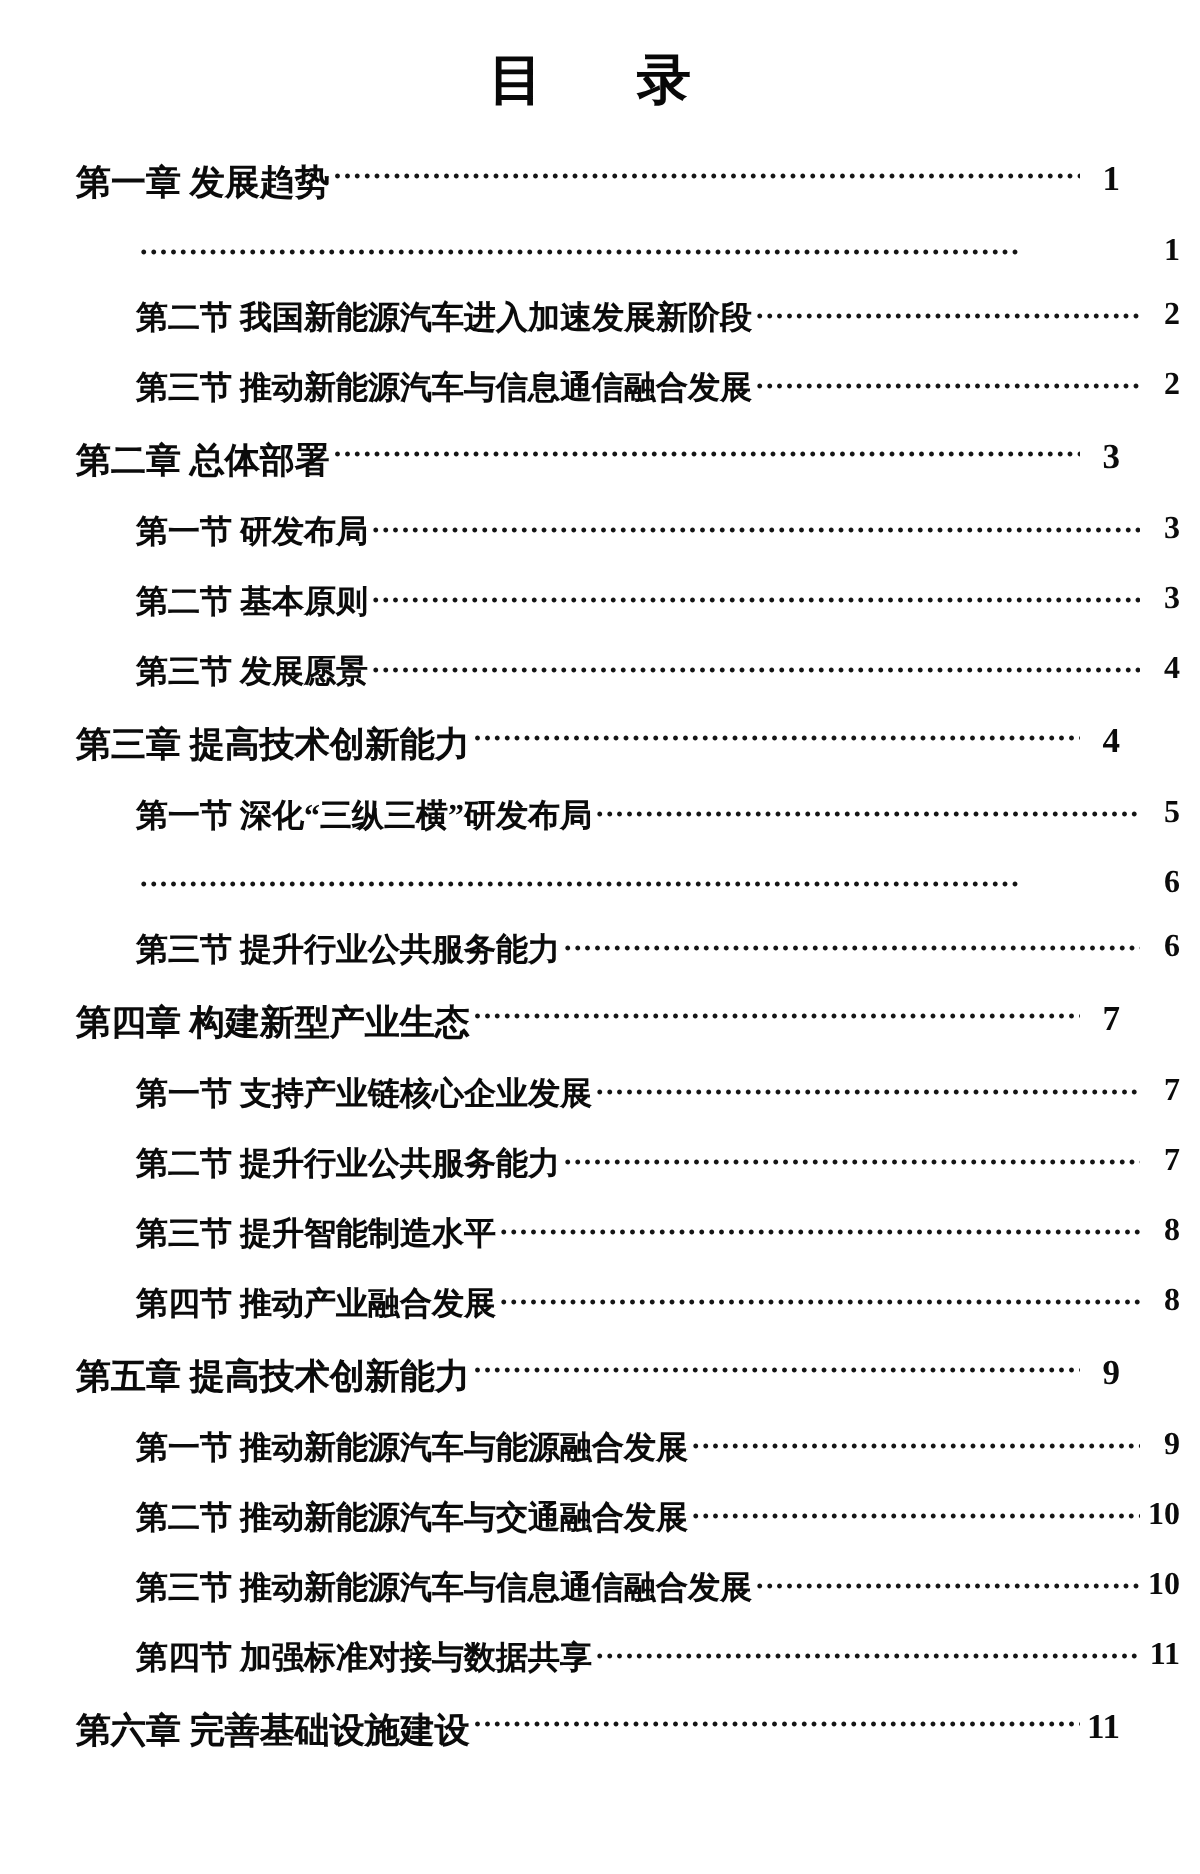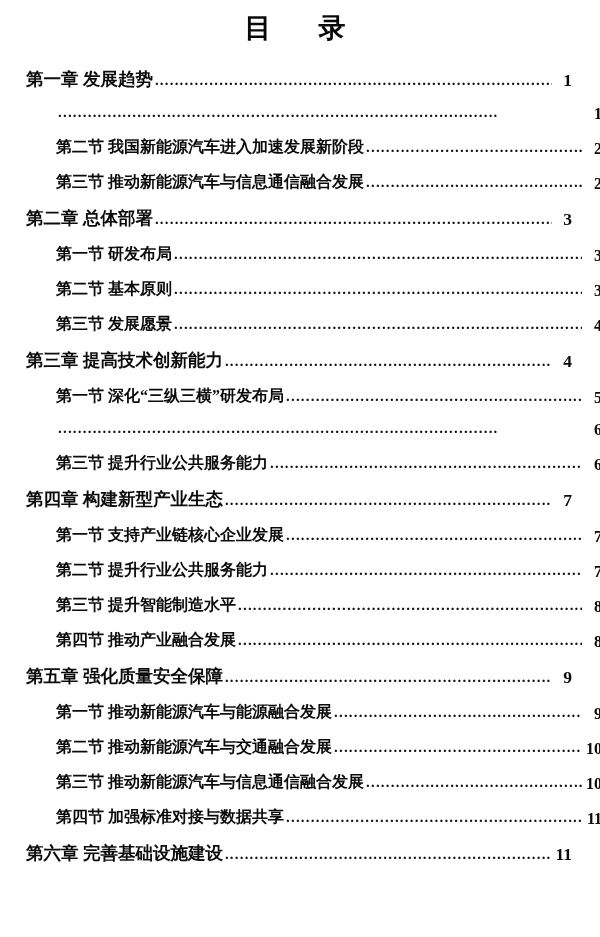--- a/index.html
+++ b/index.html
@@ -12,37 +12,37 @@
     background: #ffffff;
     font-family: "Liberation Serif", "DejaVu Serif", serif;
     color: #0a0a0a;
     overflow: hidden;
   }
   .page {
     position: relative;
     width: 600px;
     height: 765px;
     box-sizing: border-box;
-    padding: 0;
+    padding: 12px;
   }
   .doc-title {
     text-align: center;
     font-size: 27px;
     font-weight: bold;
     letter-spacing: 10px;
     padding-top: 10px;
     padding-bottom: 8px;
     color: #080808;
   }
   .toc {
     padding: 0 28px 0 26px;
   }
   .toc-entry {
     display: flex;
-    align-items: flex-end;
+    align-items: flex-start;
     width: 100%;
     white-space: nowrap;
     color: #0b0b0b;
   }
   .toc-entry.level-1 {
     font-size: 17.5px;
     font-weight: bold;
     margin-top: 13px;
     margin-bottom: 0px;
     padding-left: 0px;
@@ -159,21 +159,21 @@
         <span class="entry-label">第三节  提升智能制造水平</span>
         <span class="entry-dots">.........................................................................................</span>
         <span class="entry-page">8</span>
       </div>
       <div class="toc-entry level-2">
         <span class="entry-label">第四节  推动产业融合发展</span>
         <span class="entry-dots">.........................................................................................</span>
         <span class="entry-page">8</span>
       </div>
       <div class="toc-entry level-1">
-        <span class="entry-label">第五章  强化质量安全保障</span>
+        <span class="entry-label">第五章  提高技术创新能力</span>
         <span class="entry-dots">.........................................................................................</span>
         <span class="entry-page">9</span>
       </div>
       <div class="toc-entry level-2">
         <span class="entry-label">第一节  推动新能源汽车与能源融合发展</span>
         <span class="entry-dots">.........................................................................................</span>
         <span class="entry-page">9</span>
       </div>
       <div class="toc-entry level-2">
         <span class="entry-label">第二节  推动新能源汽车与交通融合发展</span>

